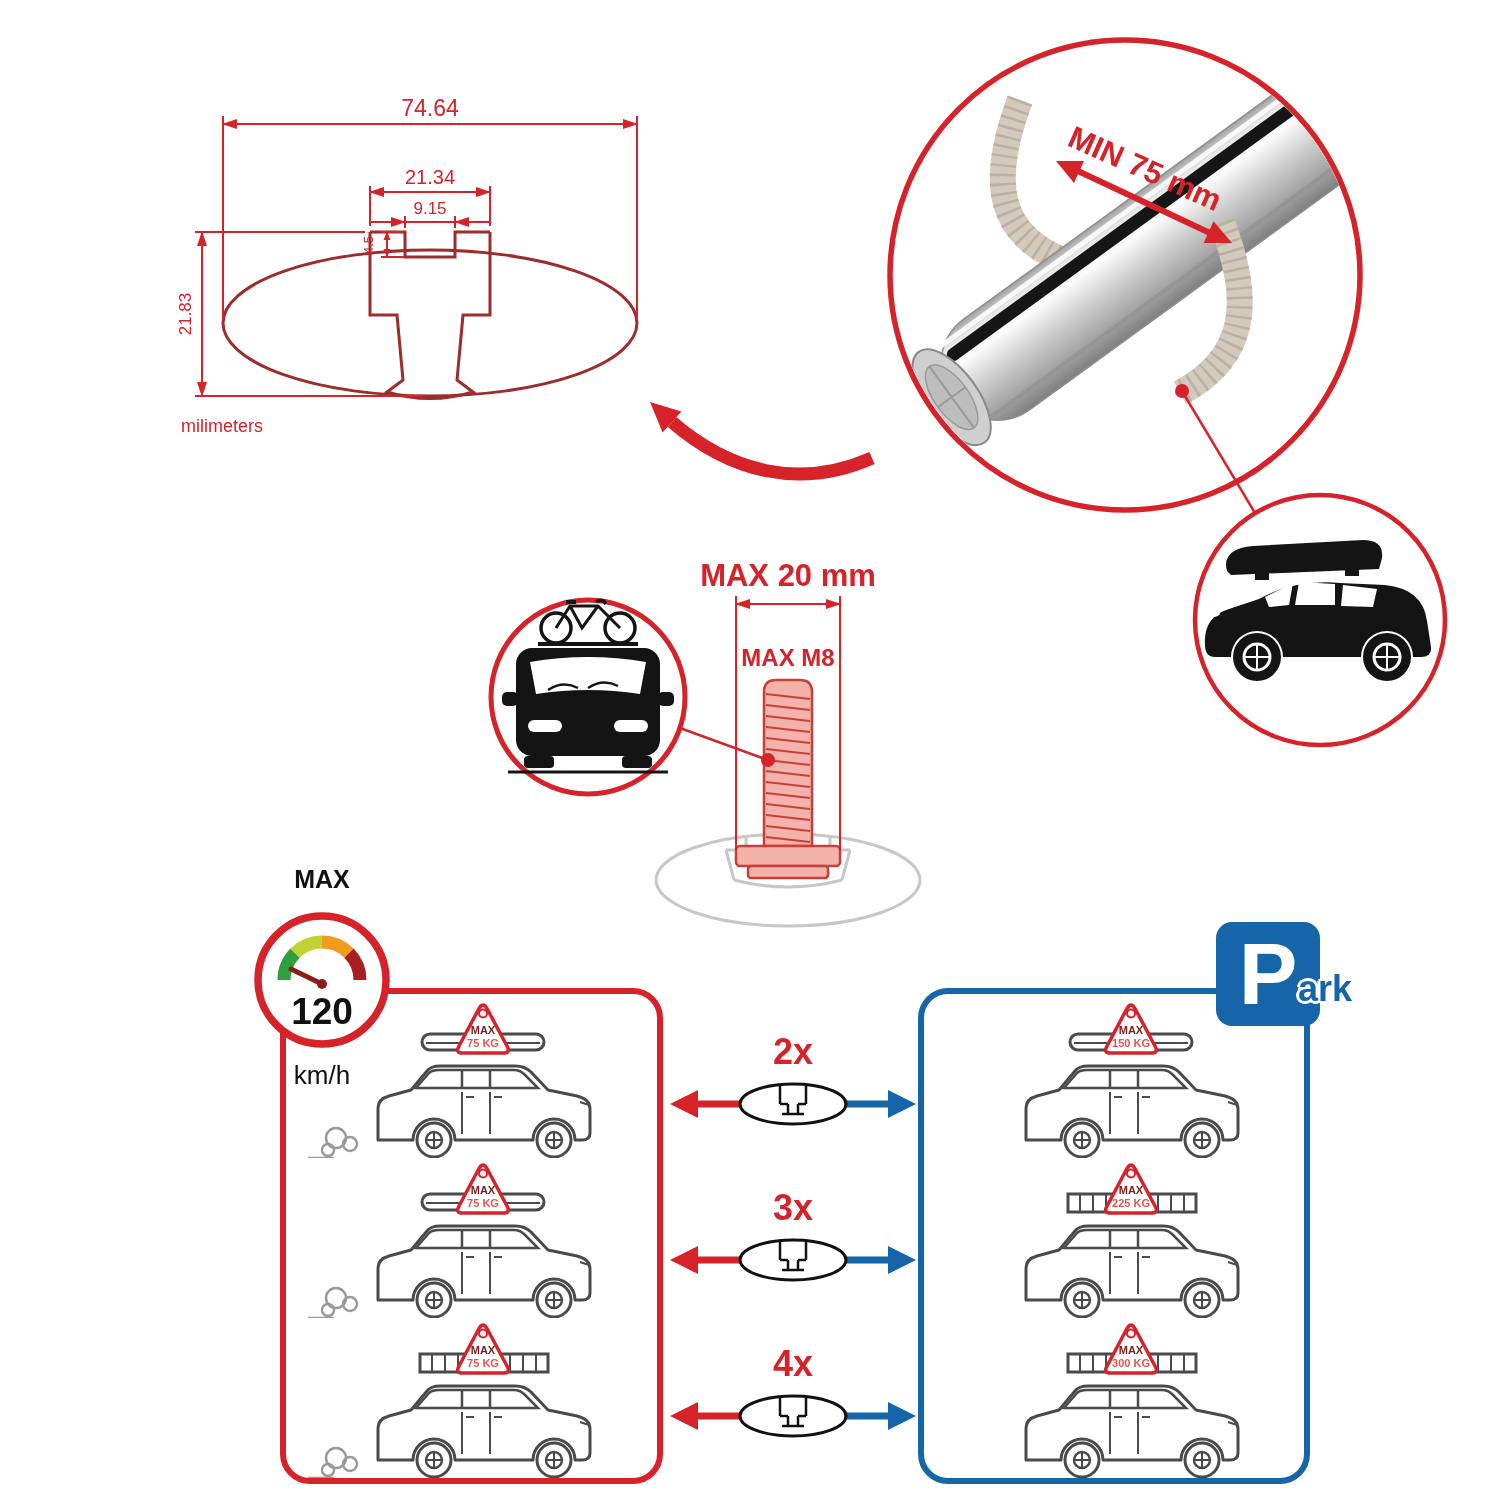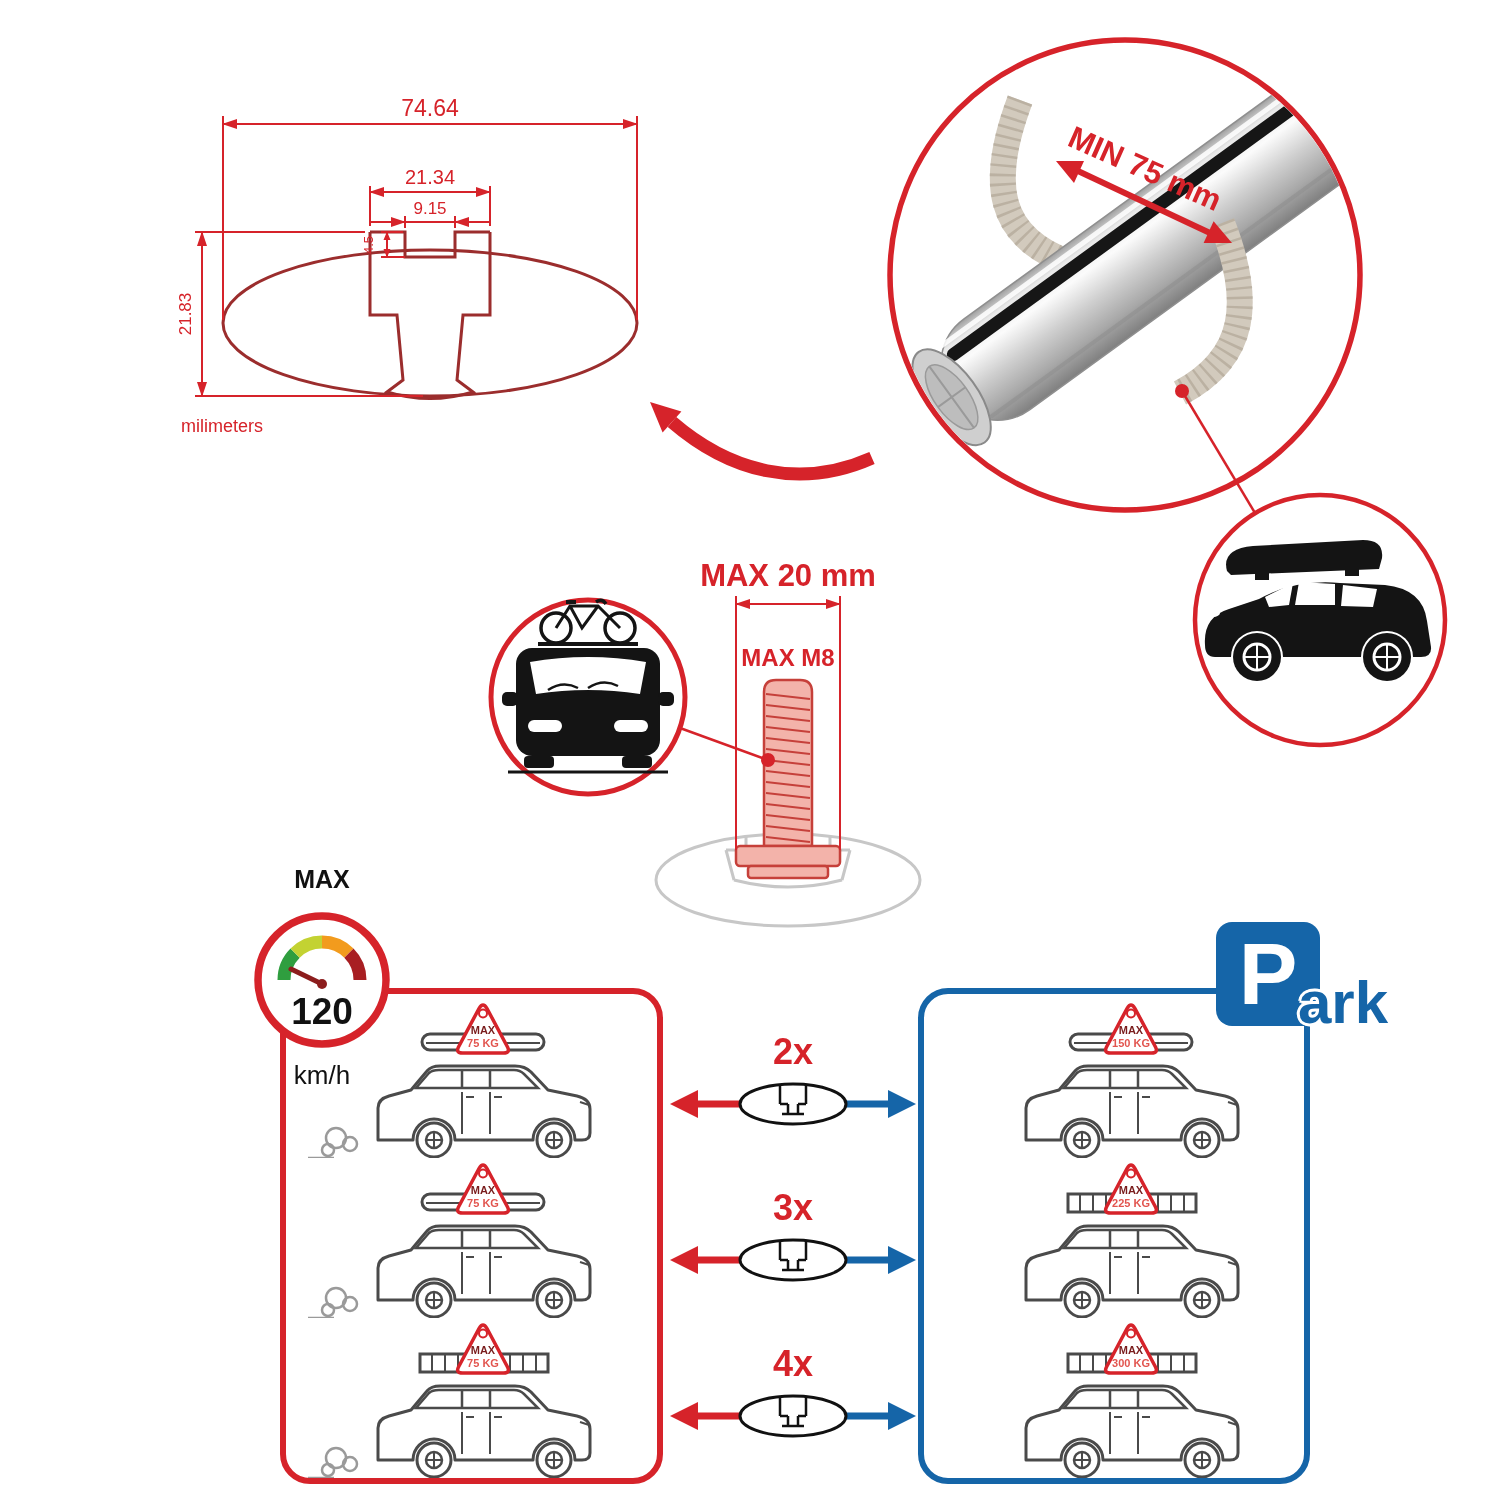--- a/index.html
+++ b/index.html
@@ -8,21 +8,21 @@
   .abs{position:absolute;}
   svg text{font-family:"Liberation Sans",sans-serif;}
   .red-box{position:absolute;left:280px;top:988px;width:371px;height:480px;
            border:6px solid #d6232a;border-radius:30px;padding-top:4px;}
   .blue-box{position:absolute;left:918px;top:988px;width:380px;height:480px;
             border:6px solid #1565a8;border-radius:30px;padding-top:4px;}
   .car-row{display:block;margin:2px auto 0 auto;}
   .park{position:absolute;left:1216px;top:922px;width:190px;height:115px;}
   .park-square{width:104px;height:104px;background:#1565a8;border-radius:16px;color:#fff;
                font-size:88px;font-weight:bold;display:flex;align-items:center;justify-content:center;}
-  .park-suffix{position:absolute;left:82px;top:46px;font-size:60px;font-weight:bold;color:#1565a8;
+  .park-suffix{position:absolute;left:82px;top:46px;font-size:36px;font-weight:bold;color:#1565a8;
                text-shadow:-3px 0 0 #fff,3px 0 0 #fff,0 -3px 0 #fff,0 3px 0 #fff,
                -2px -2px 0 #fff,2px -2px 0 #fff,-2px 2px 0 #fff,2px 2px 0 #fff;}
 </style>
 </head>
 <body>
 
 <div class="canvas">
 
 <svg width="0" height="0" style="position:absolute" aria-hidden="true">
   <defs>

